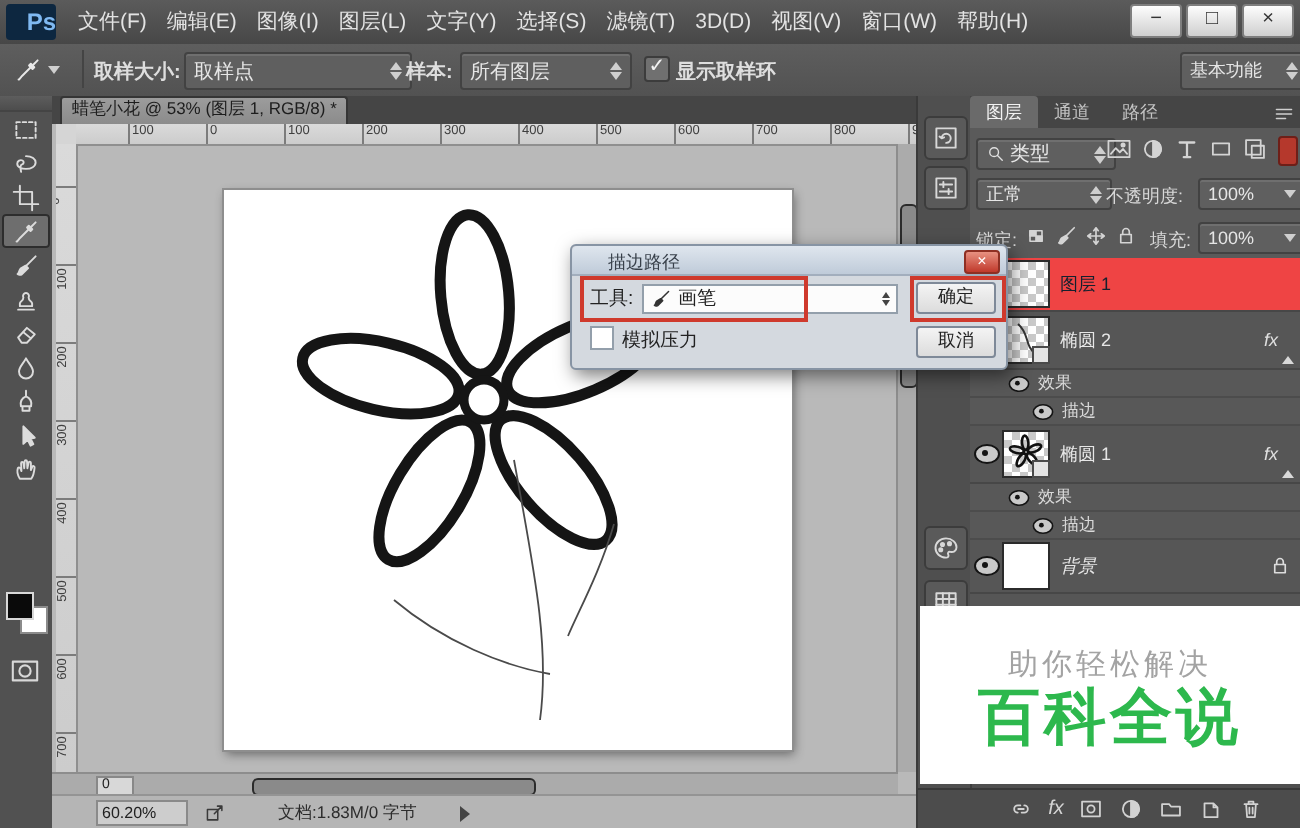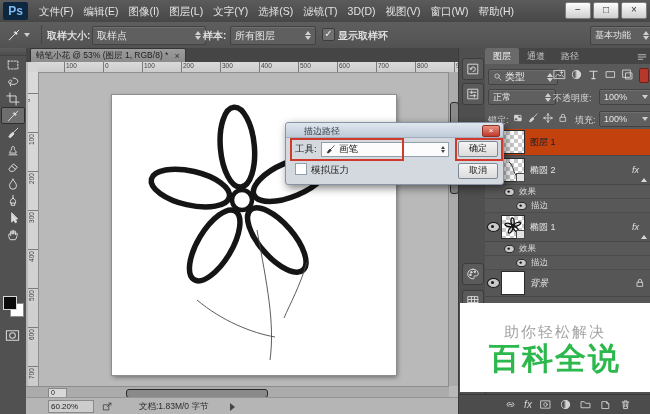--- a/index.html
+++ b/index.html
@@ -4,21 +4,21 @@
 <style>
   html,body{margin:0;padding:0;background:#2b2b2b;}
   #app{position:relative;width:650px;height:414px;background:#535353;
        font-family:"Liberation Sans","DejaVu Sans",sans-serif;overflow:hidden;
        -webkit-user-select:none;user-select:none;}
 
   
   #titlebar{position:absolute;left:0;top:0;width:650px;height:22px;
     background:linear-gradient(#5b5b5b,#474747);border-bottom:1px solid #373737;}
   #pslogo{position:absolute;left:3px;top:2px;width:25px;height:18px;background:#0d2740;
-    color:#7fb9f2;font-weight:bold;font-size:12px;text-align:center;line-height:18px;border-radius:2px;}
+    color:#7fb9f2;font-weight:bold;font-size:12px;text-align:right;line-height:18px;border-radius:2px;}
   #menus{position:absolute;left:34px;top:0;height:22px;display:flex;align-items:center;}
   #menus .menu{color:#e3e3e3;font-size:10.5px;padding:0 5px;line-height:22px;white-space:nowrap;cursor:default;}
   #winctrl{position:absolute;right:3px;top:2px;display:flex;gap:2px;}
   #winctrl .wbtn{width:24px;height:15px;background:linear-gradient(#fdfdfd,#cfcfcf);
     border:1px solid #7e7e7e;border-radius:2px;font-size:10px;line-height:13px;text-align:center;color:#333;}
 
   
   #optionsbar{position:absolute;left:0;top:22px;width:650px;height:26px;
     background:linear-gradient(#5e5e5e,#525252);border-bottom:1px solid #3a3a3a;}
   .dd{position:absolute;display:flex;align-items:center;background:#5f5f5f;
@@ -41,21 +41,21 @@
   #swatches{position:absolute;left:3px;top:248px;width:20px;height:22px;}
   #fgswatch{position:absolute;left:0;top:0;width:12px;height:12px;background:#0a0a0a;border:1px solid #d8d8d8;z-index:2;}
   #bgswatch{position:absolute;left:7px;top:7px;width:12px;height:12px;background:#fff;border:1px solid #8b8b8b;}
   #quickmask{position:absolute;left:5px;top:280px;}
 
   
   #docarea{position:absolute;left:26px;top:48px;width:432px;height:366px;background:#b9b9b9;}
   #tabbar{position:absolute;left:0;top:0;width:432px;height:14px;background:#454545;}
   #doctab{position:absolute;left:4px;top:0;height:14px;background:linear-gradient(#9c9c9c,#8a8a8a);
     border:1px solid #353535;border-bottom:none;border-radius:2px 2px 0 0;display:flex;align-items:center;
-    padding:0 5px;gap:6px;}
+    padding:0 5px;gap:6px;flex-direction:column;}
   #doctab .tlabel{font-size:8.5px;color:#1d1d1d;white-space:nowrap;}
   #doctab .tclose{font-size:9px;color:#333;line-height:9px;}
   .ruler{background:linear-gradient(#dadada,#cccccc);position:absolute;overflow:hidden;}
   #ruler-h{left:12px;top:14px;width:420px;height:10px;border-bottom:1px solid #8f8f8f;}
   #ruler-v{left:2px;top:24px;width:10px;height:314px;border-right:1px solid #8f8f8f;}
   #ruler-corner{position:absolute;left:2px;top:14px;width:10px;height:10px;background:#d5d5d5;border:1px solid #9a9a9a;border-left:none;border-top:none;}
   .rtick-h{position:absolute;top:0;width:1px;height:10px;background:#7c7c7c;}
   .rlab-h{position:absolute;top:0;font-size:6.5px;color:#3f3f3f;}
   .rtick-v{position:absolute;left:0;height:1px;width:10px;background:#7c7c7c;}
   .rlab-v{position:absolute;left:-2px;font-size:6.5px;color:#3f3f3f;transform:rotate(-90deg);transform-origin:center;}
@@ -87,21 +87,21 @@
   .prow{position:absolute;left:0;width:166px;border-bottom:1px solid #454545;background:#5a5a5a;}
   #filterrow{top:16px;height:22px;}
   #blendrow{top:38px;height:22px;}
   #lockrow{top:60px;height:21px;}
   .ptext{position:absolute;font-size:9px;color:#d8d8d8;white-space:nowrap;}
   .picon{position:absolute;top:4px;}
   #toggle{position:absolute;right:2px;top:4px;width:8px;height:13px;background:#b5382c;border-radius:2px;border:1px solid #6e1f18;}
   #layers-list{position:absolute;left:0;top:81px;width:166px;height:244px;background:#565656;}
   .lrow{position:relative;width:166px;height:26px;border-bottom:1px solid #474747;display:flex;align-items:center;background:#565656;}
   .lrow.big{height:28px;}
-  .lrow.selected{background:#c2410c;}
+  .lrow.selected{background:#ef4444;}
   .lrow.selected .lname{color:#15202e;}
   .eyecell{width:16px;display:flex;justify-content:center;flex:none;}
   .eye{display:inline-block;width:11px;height:8px;border:1px solid #141414;border-radius:50%;position:relative;background:#c9c9c9;}
   .eye::after{content:"";position:absolute;left:3px;top:1.5px;width:3px;height:3px;border-radius:50%;background:#141414;}
   .thumb{position:relative;width:22px;height:22px;border:1px solid #2b2b2b;background:#fff;flex:none;margin-right:5px;}
   .thumb.checker{background-image:linear-gradient(45deg,#c9c9c9 25%,transparent 25%,transparent 75%,#c9c9c9 75%),
     linear-gradient(45deg,#c9c9c9 25%,transparent 25%,transparent 75%,#c9c9c9 75%);
     background-size:8px 8px;background-position:0 0,4px 4px;background-color:#fff;}
   .vbadge{position:absolute;right:-1px;bottom:-1px;width:7px;height:7px;background:#e3e3e3;border:1px solid #4a4a4a;}
   .lname{font-size:9px;color:#e6e6e6;flex:1;white-space:nowrap;overflow:hidden;}

